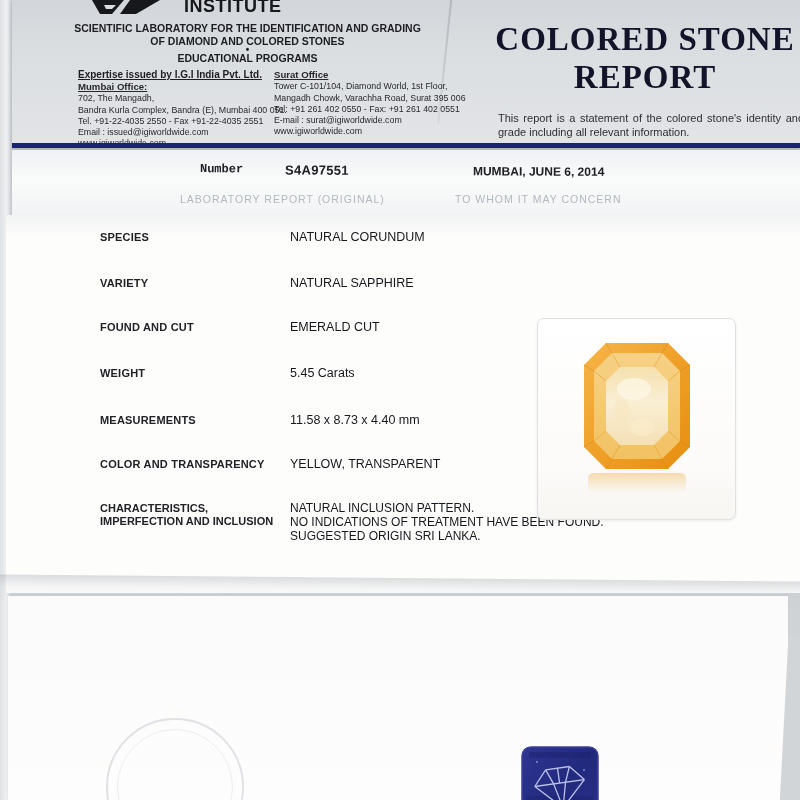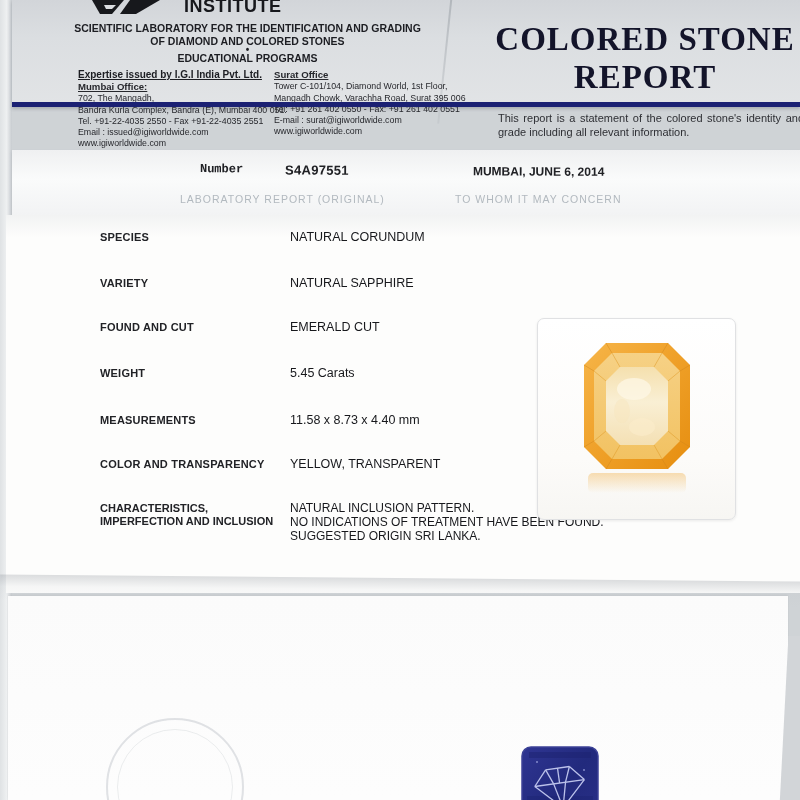--- a/index.html
+++ b/index.html
@@ -11,21 +11,21 @@
   }
   .page{position:relative;width:800px;height:800px;overflow:hidden;}
 
   
   .left-strip{position:absolute;left:0;top:0;width:12px;height:100%;
     background:linear-gradient(90deg,#dfe2e4 0%,#eef0f1 55%,#c8ccd0 100%);}
   .bottom-right-wedge{position:absolute;right:-6px;top:636px;width:22px;height:170px;
     background:#d2d5d8;transform:skewX(-3deg);}
 
   
-  .header-paper{position:absolute;left:12px;top:0;width:788px;height:107px;
+  .header-paper{position:absolute;left:12px;top:0;width:788px;height:148px;
     background:linear-gradient(180deg,#d2d5d9 0%,#dbdee1 35%,#e2e4e6 100%);
     box-shadow:0 2px 3px rgba(60,65,75,.25);}
   .navy-rule{position:absolute;left:0;bottom:0;width:100%;height:5px;background:#1b2173;}
   .diag-edge{position:absolute;left:432px;top:-6px;width:2px;height:130px;
     background:linear-gradient(180deg,rgba(150,156,162,.55),rgba(150,156,162,.15));
     transform:rotate(6deg);}
 
   .logo-partial{position:absolute;left:78px;top:0;}
   .institute{position:absolute;left:172px;top:-4px;font-size:18px;font-weight:bold;
     letter-spacing:.5px;color:#17181c;}

